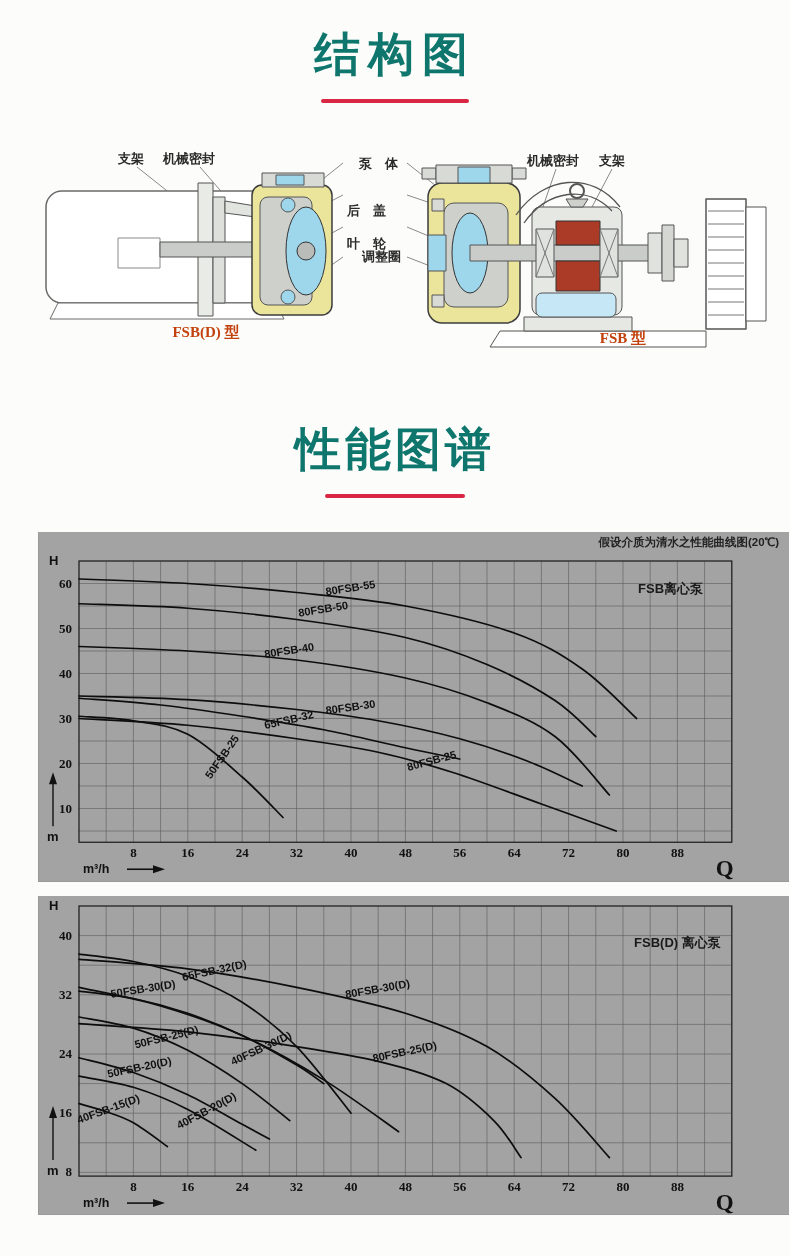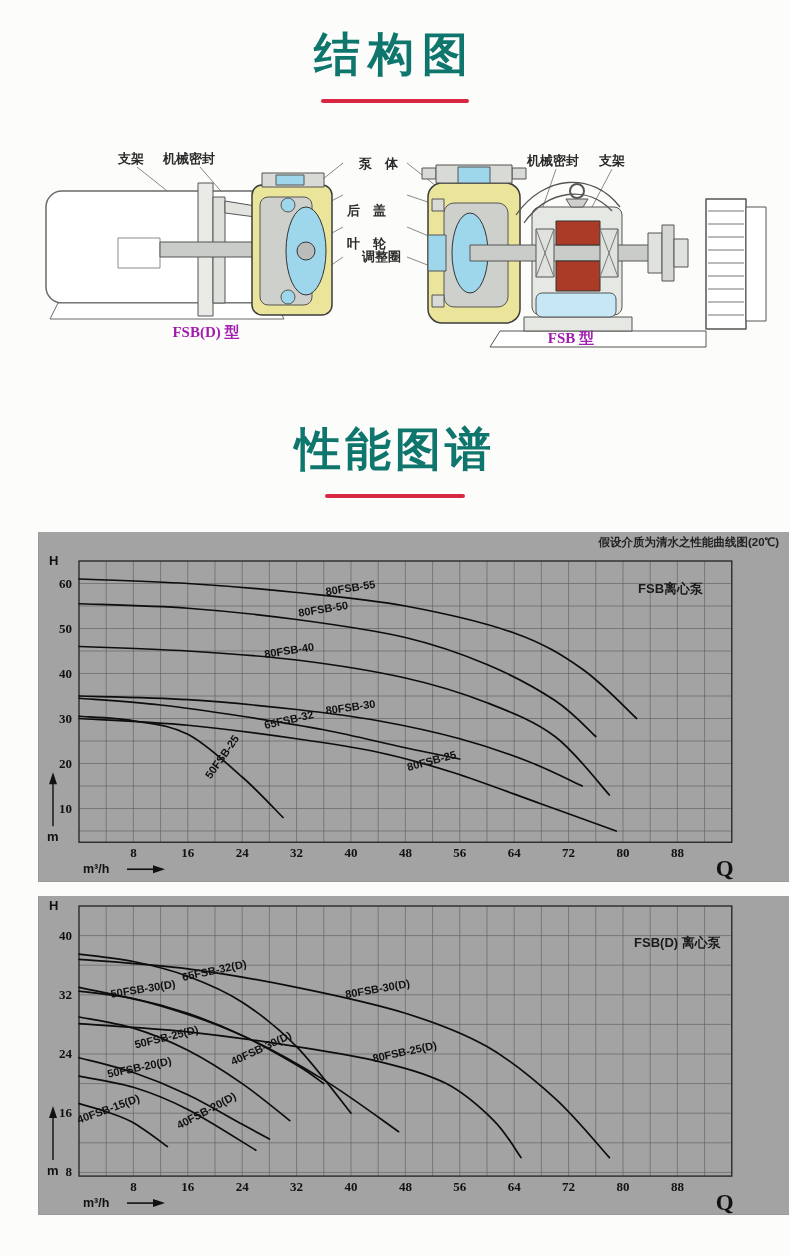--- a/index.html
+++ b/index.html
@@ -14,23 +14,23 @@
   .co{position:absolute;white-space:nowrap;font-size:13px;font-weight:600;color:#2a2a2a;}
   #co-l1{left:118px;top:9px;}
   #co-l2{left:163px;top:9px;}
   #co-m1{left:347px;top:14px;margin-left:12px;}
   #co-m2{left:347px;top:61px;}
   #co-m3{left:347px;top:94px;}
   #co-m4{left:362px;top:107px;}
   #co-r1{left:527px;top:11px;}
   #co-r2{left:599px;top:11px;}
   .fig-cap{position:absolute;font-family:"Liberation Serif",serif;font-weight:700;
-           font-size:15px;color:#a21caf;text-align:center;}
+           font-size:15px;color:#c2410c;text-align:center;}
   #cap-left{left:156px;top:182px;width:100px;}
-  #cap-right{left:528px;top:188px;width:86px;}
+  #cap-right{left:560px;top:188px;width:86px;text-align:right;}
   
   .chart-block{position:relative;margin:34px 2px 0 38px;width:750px;
                border-left:1px solid #9a9a9a;border-bottom:1px solid #9a9a9a;
                background:#a3a3a3;}
   .chart-block.second{margin-top:14px;}
   .chart-header{text-align:right;font-size:11.5px;font-weight:700;color:#222;
                 padding:3px 10px 0 0;height:16px;}
   .chart-block svg{display:block;}
   .tick{font:700 13px "Liberation Serif",serif;fill:#111;}
   .axis-letter{font:600 13px "Liberation Sans",sans-serif;fill:#111;}

